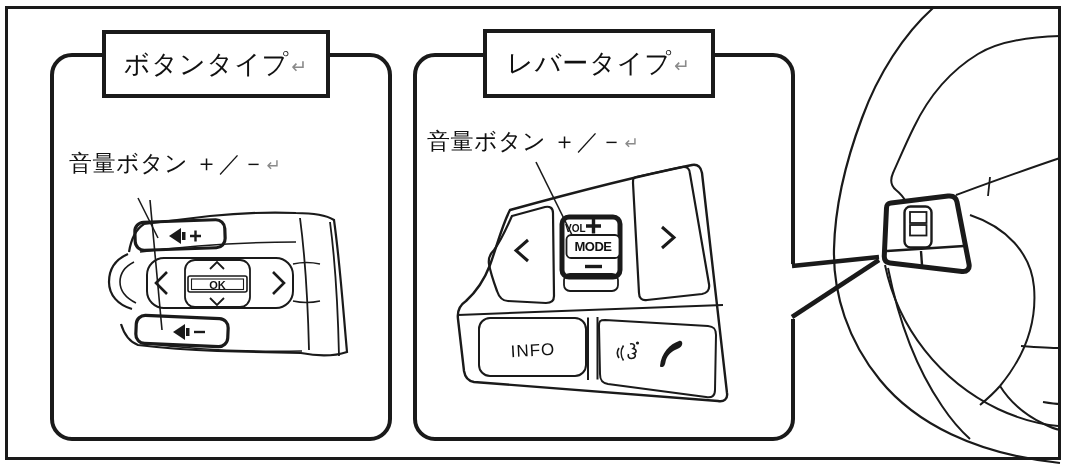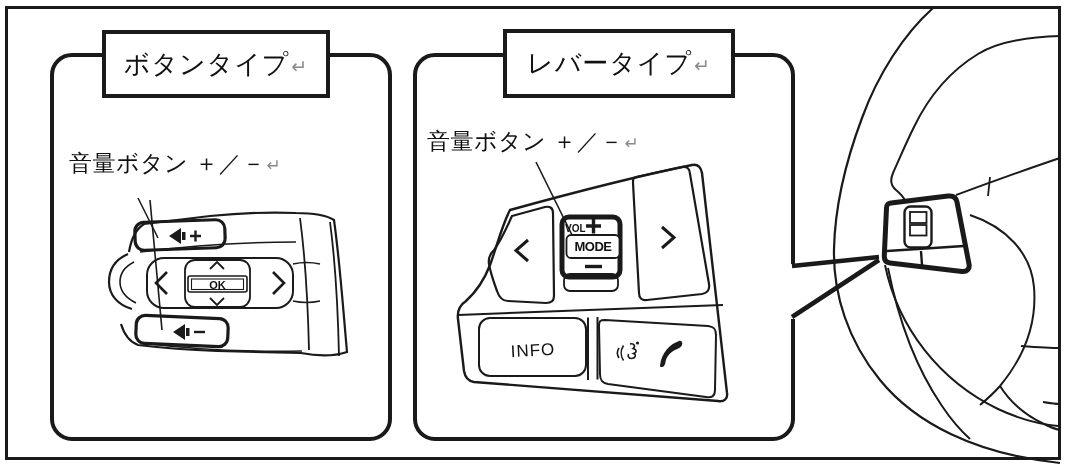--- a/index.html
+++ b/index.html
@@ -7,21 +7,21 @@
   .stage{position:relative;width:1068px;height:468px;background:#fff;}
   .frame{position:absolute;left:5px;top:6px;width:1056px;height:454px;border:3px solid #1a1a1a;box-sizing:border-box;}
   .panel{position:absolute;border:4px solid #1a1a1a;border-radius:22px;box-sizing:border-box;background:transparent;}
   .panel.left{left:50px;top:53px;width:342px;height:388px;}
   .panel.mid{left:413px;top:53px;width:382px;height:388px;}
   .titlebox{position:absolute;border:4px solid #1a1a1a;background:#fff;box-sizing:border-box;
     display:flex;align-items:center;justify-content:center;z-index:4;
     font-size:26px;letter-spacing:1px;color:#111;}
   .titlebox .ret{color:#8a8a8a;font-size:19px;margin-left:2px;transform:translateY(2px);}
   .t1{left:102px;top:30px;width:228px;height:68px;}
-  .t2{left:483px;top:29px;width:232px;height:69px;margin-left:20px;}
+  .t2{left:483px;top:29px;width:232px;height:69px;}
   .vol-label{position:absolute;font-size:23px;letter-spacing:0.5px;color:#111;z-index:3;white-space:nowrap;}
   .vol-label .ret{color:#8a8a8a;font-size:17px;margin-left:1px;}
   .l1{left:69px;top:148px;}
   .l2{left:427px;top:126px;}
   svg{position:absolute;overflow:visible;}
   .svg-pad1{left:50px;top:53px;z-index:2;}
   .svg-pad2{left:413px;top:53px;z-index:2;}
   .svg-wheel{left:800px;top:6px;z-index:1;}
   .svg-callout{left:0;top:0;z-index:5;}
   .ln{stroke:#1a1a1a;fill:none;}

